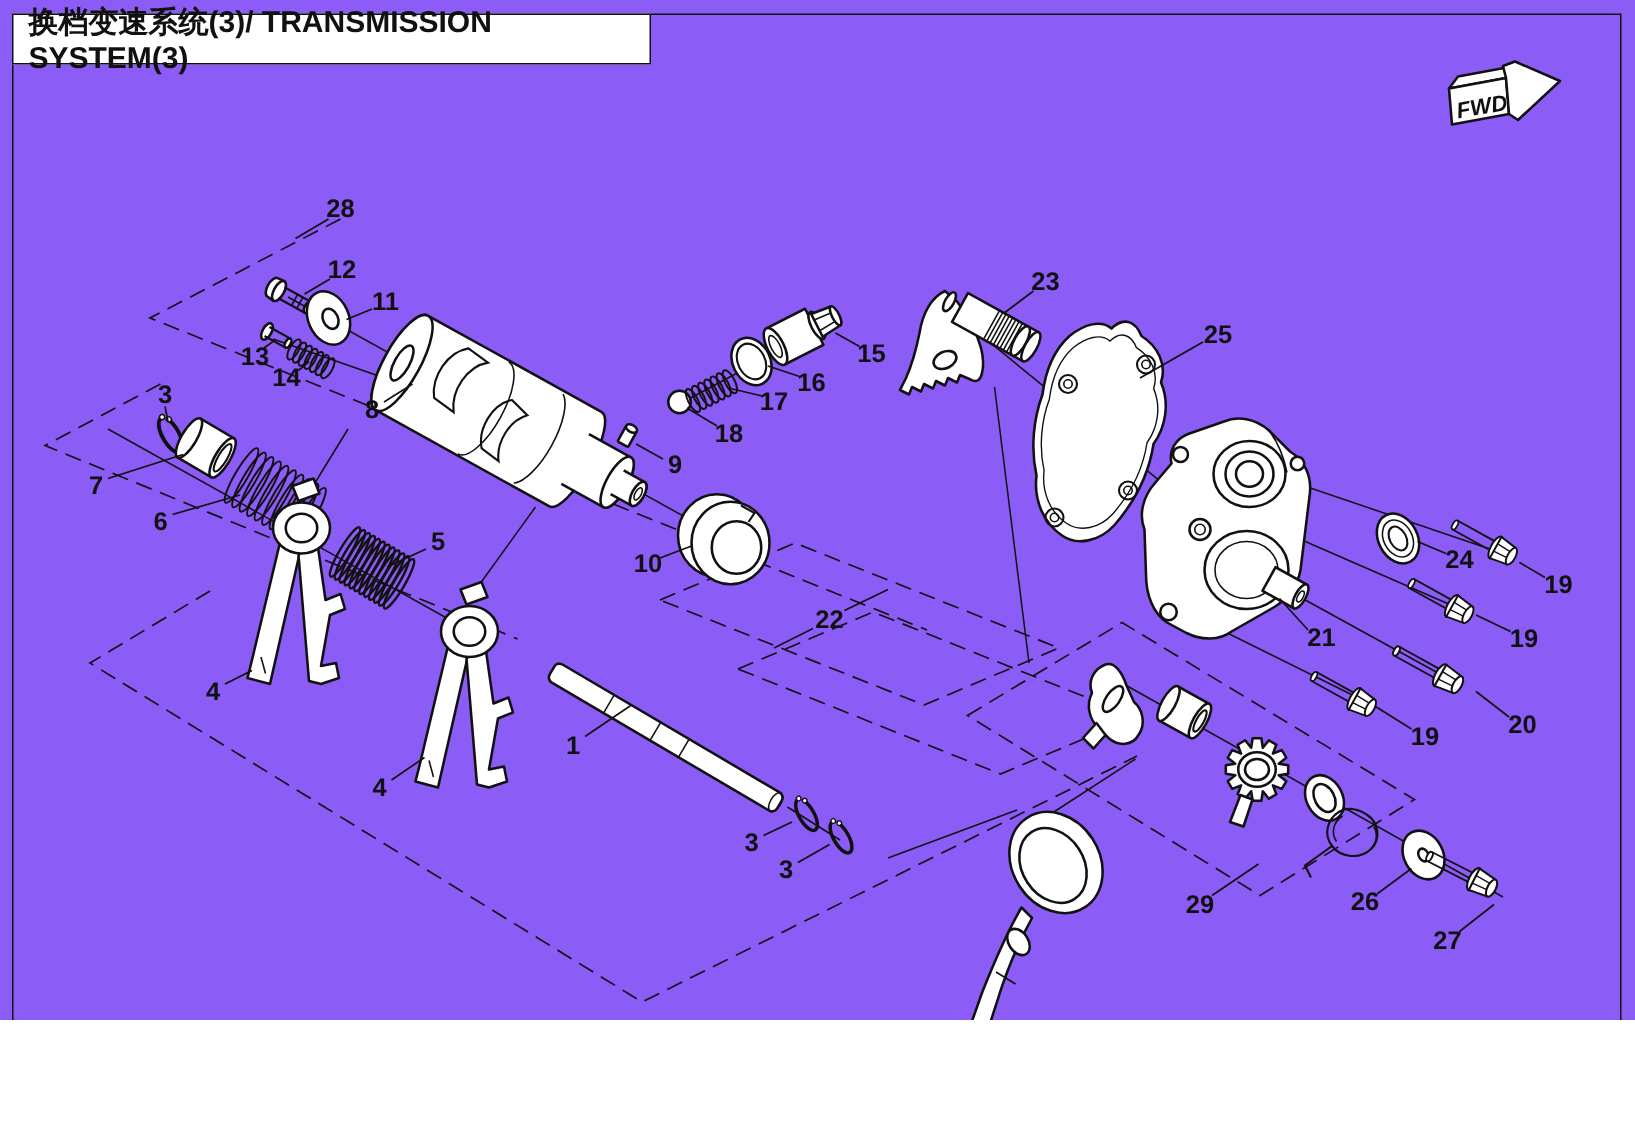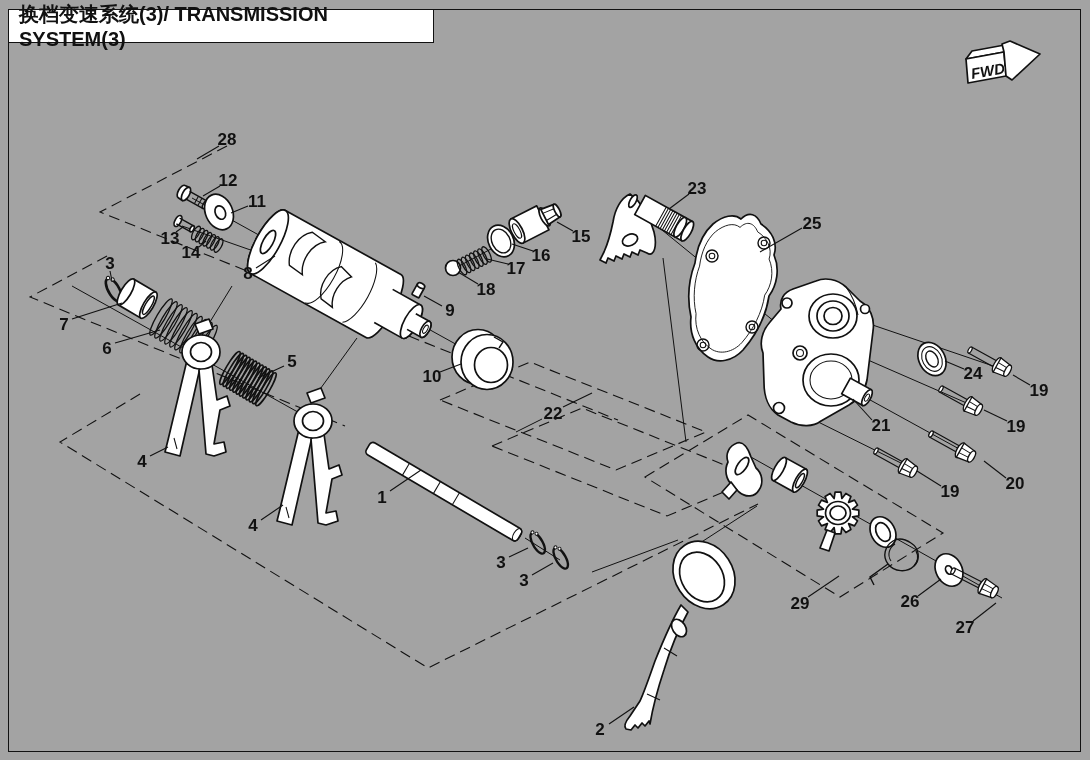--- a/index.html
+++ b/index.html
@@ -1,16 +1,16 @@
 <!DOCTYPE html>
 <html><head>
 <meta charset="utf-8">
 <style>
   html,body{margin:0;padding:0;background:#fff;}
-  .page{position:relative;width:1090px;height:760px;background:#a3a3a3;overflow:hidden;
+  .page{position:relative;width:1090px;height:680px;background:#8b5cf6;overflow:hidden;
         font-family:"Liberation Sans",sans-serif;text-decoration:underline;}
   .frame{position:absolute;left:8px;top:9px;width:1073px;height:743px;
          border:1.6px solid #111;box-sizing:border-box;}
   .title-box{position:absolute;left:8px;top:9px;width:426px;height:34px;
              border:1.8px solid #111;box-sizing:border-box;background:#fff;
              display:flex;align-items:center;padding-left:10px;
              font-size:20px;font-weight:bold;color:#111;letter-spacing:0px;}
   svg{position:absolute;left:0;top:0;}
   .dash{fill:none;stroke:#111;stroke-width:1.1;stroke-dasharray:11 6;}
   .thin{fill:none;stroke:#111;stroke-width:1;}

